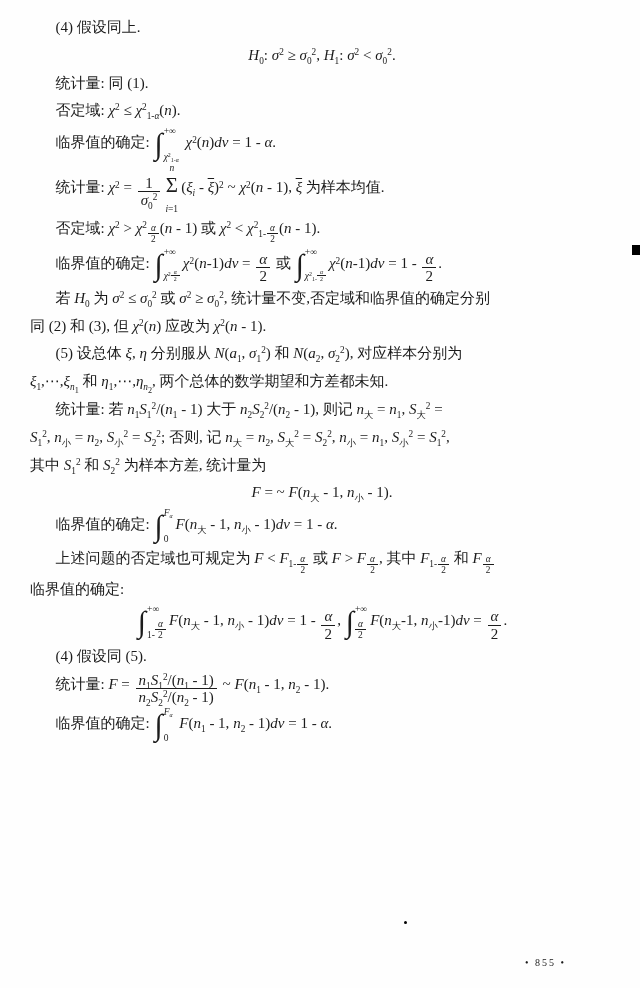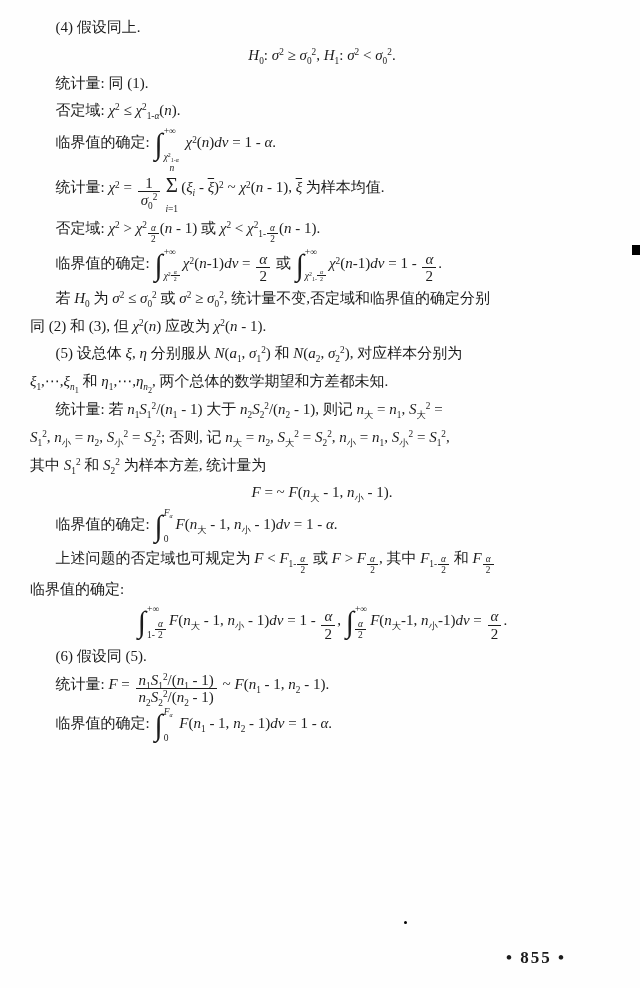--- a/index.html
+++ b/index.html
@@ -42,21 +42,21 @@
   .lims .frac{vertical-align:baseline;margin:0;}
   .sumwrap{
     display:inline-flex;flex-direction:column;align-items:center;
     vertical-align:middle;font-size:9.5px;line-height:1;margin:0 3px;
   }
   .sum-sig{font-size:21px;line-height:1;}
   .sum-hi{margin-bottom:1px;}
   .sum-lo{margin-top:9px;}
   .pageno{
     position:absolute;right:74px;bottom:20px;
-    font-weight:700;letter-spacing:2px;font-size:17px;
+    font-weight:400;letter-spacing:2px;font-size:10px;
   }
   .mark-right{position:absolute;right:0;top:245px;width:8px;height:10px;background:#000;}
   .mark-dot{position:absolute;left:404px;top:921px;width:3px;height:3px;background:#000;border-radius:50%;}
 </style>
 </head>
 <body>
 
 <div class="page">
   <div>
       <div class="ln indent">(4) 假设同上.</div>
@@ -112,21 +112,21 @@
             <span class="lim-hi">+∞</span>
             <span class="lim-lo">1-<span class="frac"><span class="fnum"><i>α</i></span><span class="fden">2</span></span></span>
           </span>
         </span><i>F</i>(<i>n</i><sub>大</sub> - 1, <i>n</i><sub>小</sub> - 1)<i>dv</i> = 1 - <span class="frac"><span class="fnum"><i>α</i></span><span class="fden">2</span></span>, <span class="intwrap">
           <span class="intglyph">∫</span>
           <span class="lims">
             <span class="lim-hi">+∞</span>
             <span class="lim-lo"><span class="frac"><span class="fnum"><i>α</i></span><span class="fden">2</span></span></span>
           </span>
         </span><i>F</i>(<i>n</i><sub>大</sub>-1, <i>n</i><sub>小</sub>-1)<i>dv</i> = <span class="frac"><span class="fnum"><i>α</i></span><span class="fden">2</span></span>.</div>
-      <div class="ln indent">(6) 假设同 (5).</div>
+      <div class="ln indent">(4) 假设同 (5).</div>
       <div class="ln indent"><b>统计量:</b> <i>F</i> = <span class="frac"><span class="fnum"><i>n</i><sub>1</sub><i>S</i><sub>1</sub><sup>2</sup>/(<i>n</i><sub>1</sub> - 1)</span><span class="fden"><i>n</i><sub>2</sub><i>S</i><sub>2</sub><sup>2</sup>/(<i>n</i><sub>2</sub> - 1)</span></span> ~ <i>F</i>(<i>n</i><sub>1</sub> - 1, <i>n</i><sub>2</sub> - 1).</div>
       <div class="ln indent"><b>临界值的确定:</b> <span class="intwrap">
           <span class="intglyph">∫</span>
           <span class="lims">
             <span class="lim-hi"><i>F</i><sub><i>α</i></sub></span>
             <span class="lim-lo">0</span>
           </span>
         </span> <i>F</i>(<i>n</i><sub>1</sub> - 1, <i>n</i><sub>2</sub> - 1)<i>dv</i> = 1 - <i>α</i>.</div>
     </div>
 </div>

